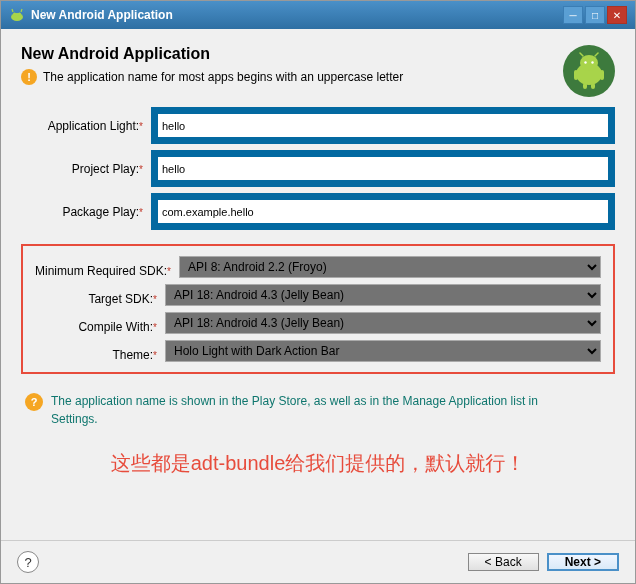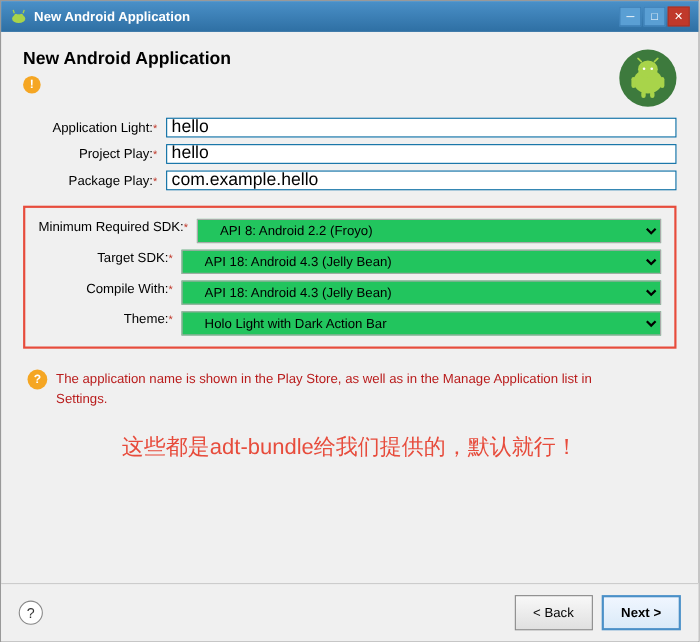--- a/index.html
+++ b/index.html
@@ -138,54 +138,54 @@
       padding-right: 8px;
       font-size: 12px;
       color: #000;
     }
     .label-required {
       color: #c0392b;
       font-size: 10px;
     }
     .form-input {
       flex: 1;
-      height: 18px;
-      border: 1px solid #0369a1;
+      height: 37px;
+      border: 7px solid #0369a1;
       padding: 2px 4px;
-      font-size: 16px;
+      font-size: 11px;
       background: white;
       outline: none;
     }
 
     .sdk-box {
       border: 2px solid #e74c3c;
       padding: 10px 12px;
       display: flex;
       flex-direction: column;
       gap: 6px;
       margin-top: 4px;
     }
     .sdk-row {
       display: flex;
-      align-items: flex-start;
+      align-items: flex-end;
     }
     .sdk-label {
       text-align: right;
       min-width: 130px;
       padding-right: 8px;
       font-size: 12px;
       color: #000;
     }
     .sdk-select {
       flex: 1;
       height: 22px;
       border: 1px solid #aaa;
       font-size: 12px;
-      background: #22c55e;
-      padding: 1px 16px;
+      background: #737373;
+      padding: 1px 4px;
       cursor: pointer;
     }
 
     .info-section {
       display: flex;
       align-items: flex-start;
       gap: 8px;
       padding: 8px 4px;
     }
     .info-icon {
@@ -197,21 +197,21 @@
       align-items: center;
       justify-content: center;
       font-size: 11px;
       color: white;
       font-weight: bold;
       flex-shrink: 0;
       margin-top: 1px;
     }
     .info-text {
       font-size: 12px;
-      color: #b91c1c;
+      color: #0f766e;
       line-height: 1.5;
     }
 
     .chinese-note {
       color: #e74c3c;
       font-size: 20px;
       text-align: center;
       margin: 4px 0;
     }
 
@@ -239,21 +239,21 @@
       justify-content: center;
       font-size: 13px;
       cursor: pointer;
       color: #333;
     }
     .footer-right {
       display: flex;
       gap: 8px;
     }
     .btn {
-      height: 32px;
+      height: 18px;
       padding: 0 16px;
       border: 1px solid #888;
       background: linear-gradient(to bottom, #f8f8f8, #e0e0e0);
       font-size: 12px;
       cursor: pointer;
       display: flex;
       align-items: center;
       justify-content: center;
     }
     .btn-next {
@@ -292,20 +292,21 @@
     </div>
   </div>
 
   <div class="content">
 
     <div class="header-row">
       <div class="header-left">
         <div class="page-title">New Android Application</div>
         <div class="warning-row">
           <div class="warning-icon">!</div>
+          <span class="warning-text">The application name for most apps begins with an uppercase letter</span>
         </div>
       </div>
       <div class="android-logo">
         <svg class="android-svg" viewBox="0 0 38 38">
 
           <ellipse cx="19" cy="22" rx="13" ry="11" fill="#a8d44a"></ellipse>
 
           <ellipse cx="19" cy="11" rx="9" ry="8" fill="#a8d44a"></ellipse>
 
           <circle cx="15.5" cy="10.5" r="1.2" fill="white"></circle>

